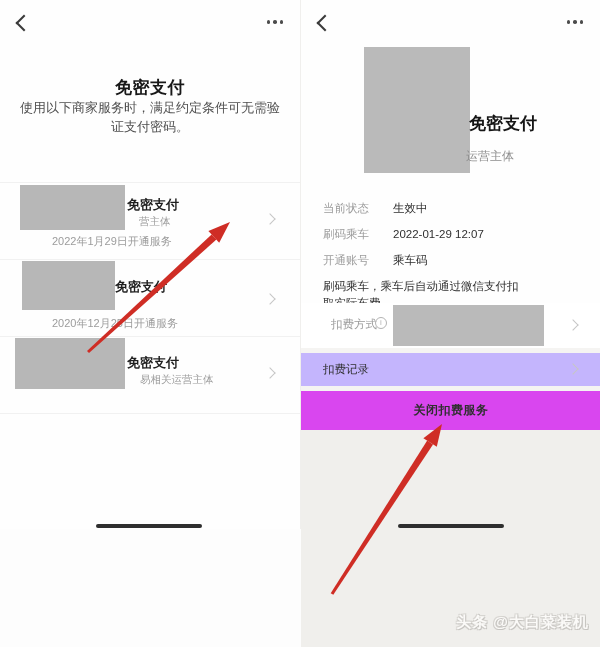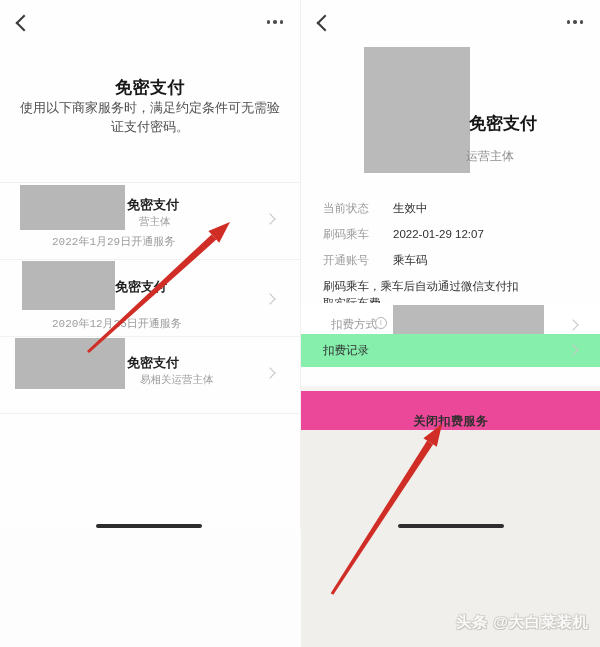--- a/index.html
+++ b/index.html
@@ -34,21 +34,21 @@
   .lp-item .redact { left:20px; top:2px; width:105px; height:45px; }
   .lp-item:nth-child(2) .redact { left:22px; top:1px; width:93px;  height:49px; }
   .lp-item:nth-child(3) .redact { left:15px; top:1px; width:110px; height:51px; }
   .lp-item:nth-child(4) .redact { left:22px; top:1px; width:103px; height:48px; }
   .lp-item-title { position:absolute; left:127px; top:13px; font-size:13px; font-weight:700; color:#1f1f1f; }
   .lp-item:nth-child(2) .lp-item-title { left:115px; top:18px; }
   .lp-item:nth-child(3) .lp-item-title { top:17px; }
   .lp-item:nth-child(4) .lp-item-title { left:128px; top:17px; }
   .lp-item-sub { position:absolute; left:127px; top:32px; font-size:10.5px; color:#9c9c9c;margin-left:12px; }
   .lp-item:nth-child(3) .lp-item-sub { left:128px; top:36px;text-align:center; }
-  .lp-item-date { position:absolute; left:52px; top:51px; font-size:11px; color:#9c9c9c;font-family:Liberation Mono, monospace; }
+  .lp-item-date { position:absolute; left:52px; top:51px; font-size:11px; color:#9c9c9c; }
   .lp-item:nth-child(2) .lp-item-date { top:56px; }
   .lp-item:nth-child(3) .lp-item-date { top:54px; }
   .lp-item:nth-child(4) .lp-item-date { top:49px; }
 
   .chev { position:absolute; right:26px; top:32px; width:8px; height:8px;
       border-top:1.6px solid #c6c6c6; border-right:1.6px solid #c6c6c6; transform:rotate(45deg); }
   .lp-item:nth-child(2) .chev { top:35px; }
 
   
   .rp-redact { position:absolute; left:63px; top:47px; width:106px; height:126px; background:#bababa; }
@@ -64,26 +64,26 @@
   .rp-method { position:absolute; left:0; top:303px; width:300px; height:45px; background:#fff; cursor:pointer; }
   .rp-method .lbl { position:absolute; left:30px; top:14px; font-size:11.5px; color:#9b9b9b; }
   .info-ic { position:absolute; left:74px; top:14px; width:12px; height:12px; border:1px solid #b3b3b3;
       border-radius:50%; color:#b3b3b3; font-size:8px; line-height:10px; text-align:center; font-style:normal; }
   .rp-method .redact { left:92px; top:2px; width:151px; height:41px; background:#bababa; }
   .rp-method .chev { right:24px; top:18px; }
 
   .band { position:absolute; left:0; width:300px; height:5px; background:#f5f4f2; }
   .band.b1 { top:348px; } .band.b2 { top:386px; }
 
-  .rp-records { position:absolute; left:0; top:334px; width:300px; height:33px; background:#86efac; cursor:pointer; }
+  .rp-records { position:absolute; left:0; top:353px; width:300px; height:33px; background:#c4b5fd; cursor:pointer; }
   .rp-records .lbl { position:absolute; left:22px; top:9px; font-size:11.5px; color:#2f2f2f; }
   .rp-records .chev { right:24px; top:12px; }
 
-  .rp-close { position:absolute; left:0; top:391px; width:300px; height:39px; background:#ec4899;
-      display:flex; align-items:flex-end; justify-content:center; cursor:pointer; }
+  .rp-close { position:absolute; left:0; top:391px; width:300px; height:39px; background:#d946ef;
+      display:flex; align-items:center; justify-content:center; cursor:pointer; }
   .rp-close span { font-size:12px; color:#2f2f2f; font-weight:600; letter-spacing:.5px; }
 
   .rp-grayarea { position:absolute; left:0; top:430px; width:300px; height:217px; background:#f0efec; }
 
   .watermark { position:absolute; right:12px; bottom:15px; font-size:15px; font-weight:700;
       color:#fbfaf8; letter-spacing:1px;
       text-shadow:1px 1px 0 #c6c4c0, -1px -1px 0 #d8d6d2, 1px -1px 0 #cfcdc9, -1px 1px 0 #cfcdc9; }
 
   .home-bar { position:absolute; bottom:1px; width:106px; height:4px; border-radius:2px; background:#2e2e2e; cursor:pointer; }
   .panel.left  .home-bar { left:96px; }

